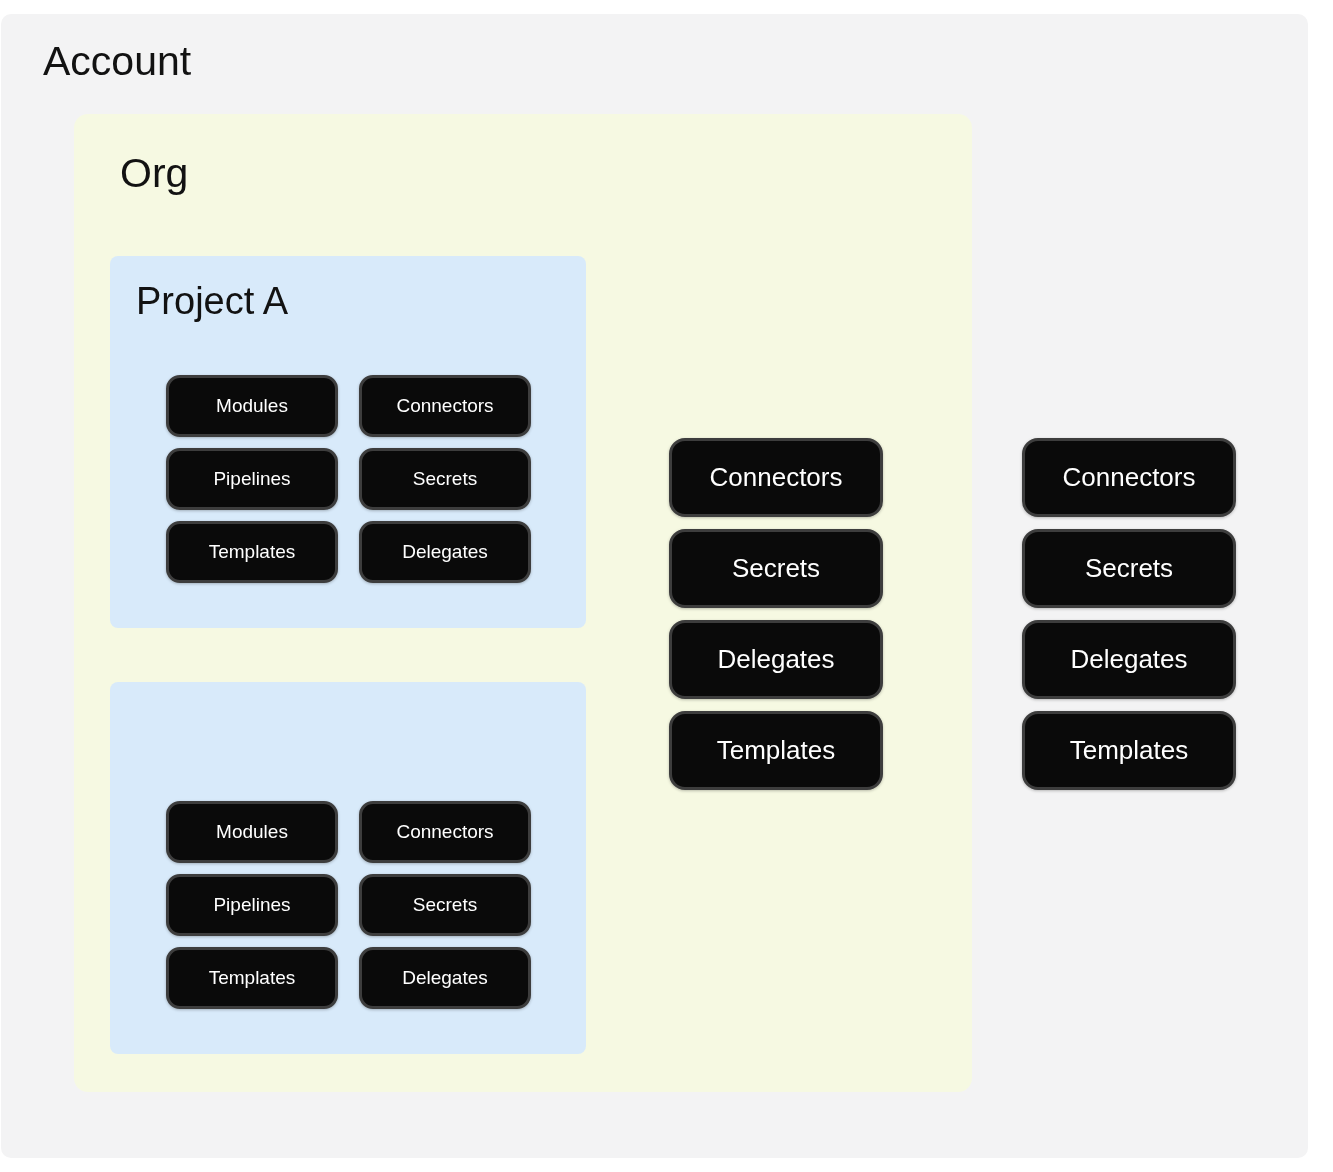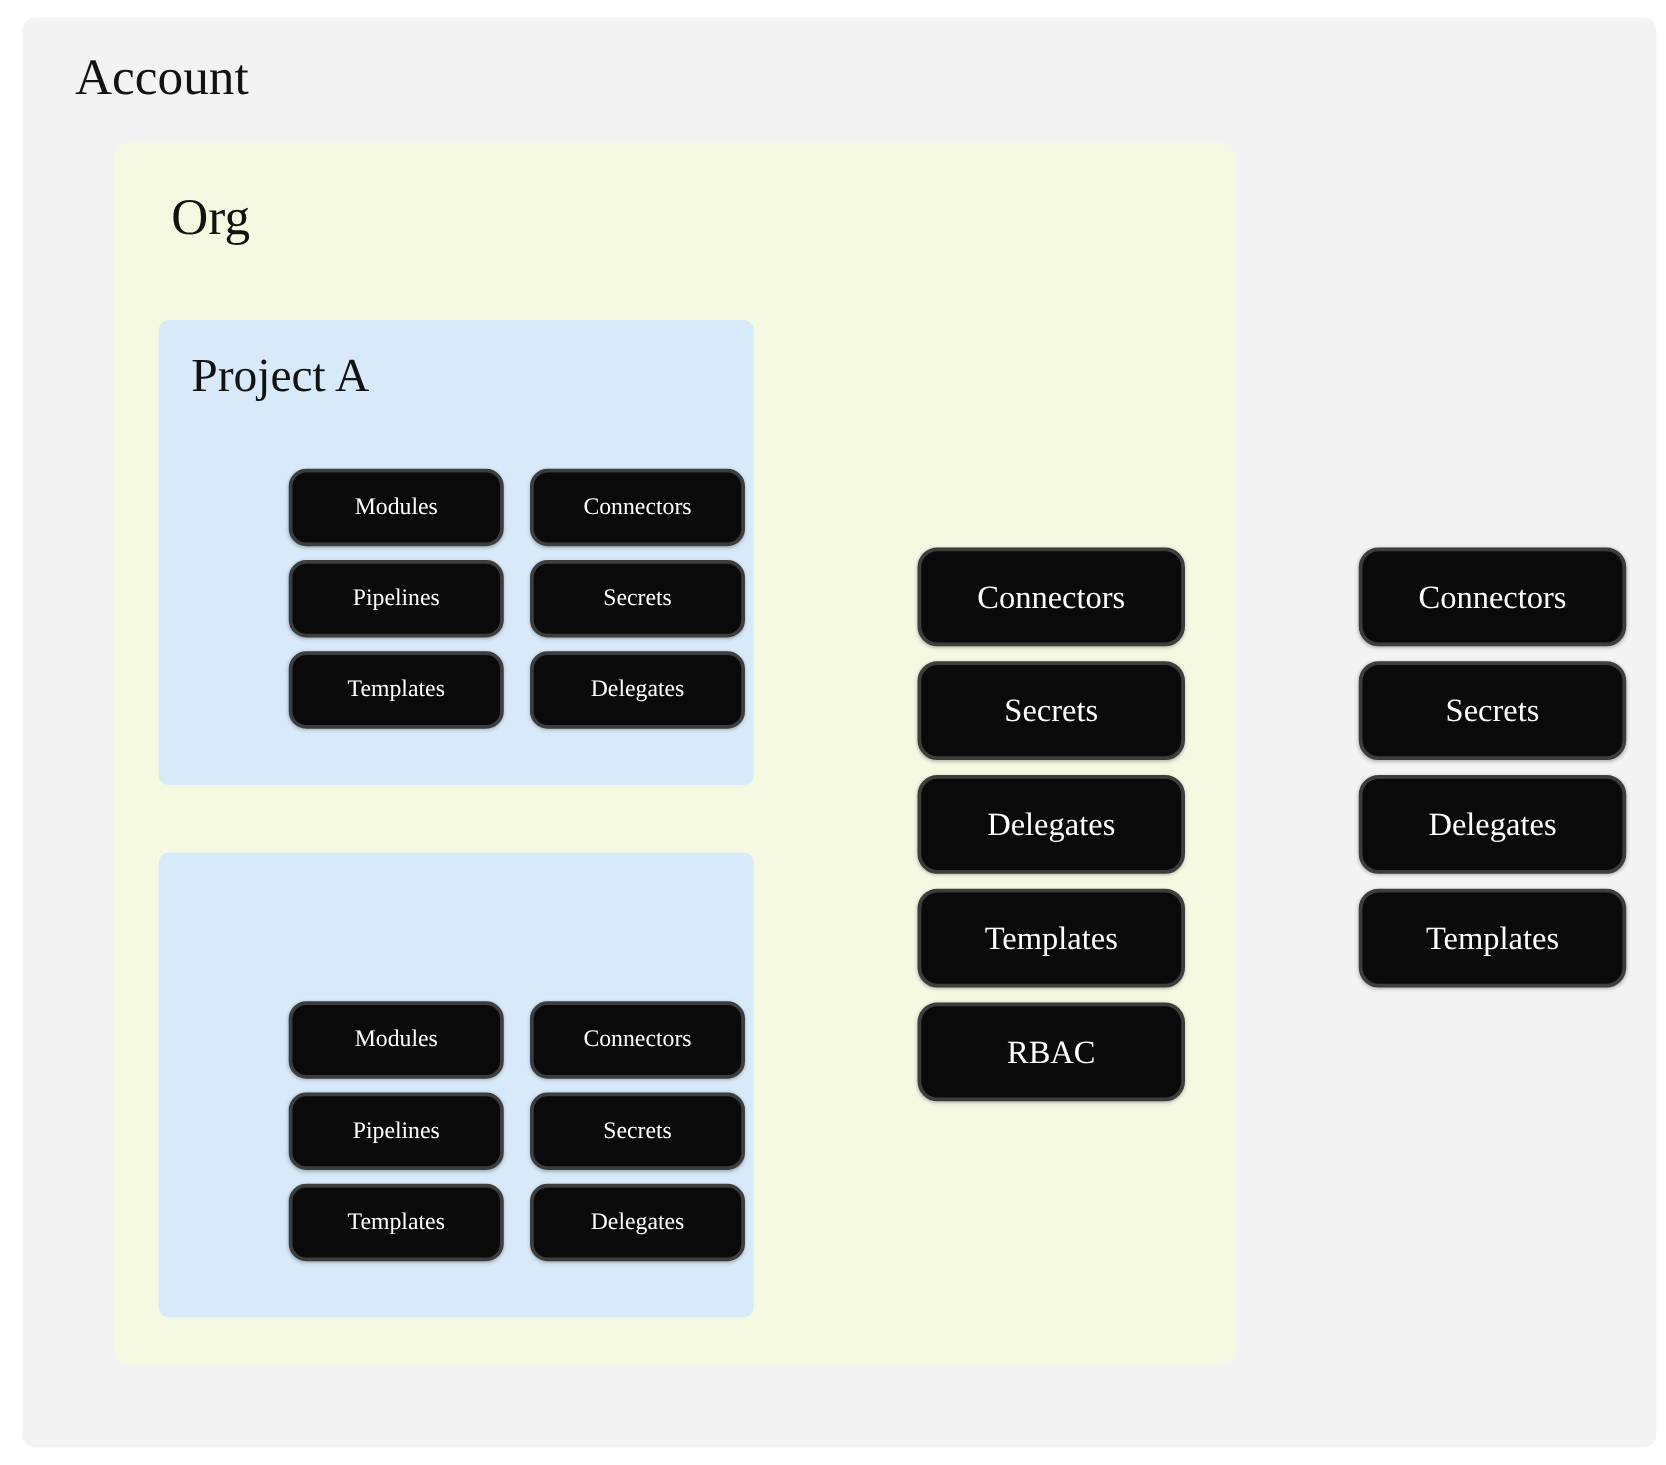--- a/index.html
+++ b/index.html
@@ -10,25 +10,24 @@
   }
   .canvas {
     position: relative;
     width: 1333px;
     height: 1172px;
     background: var(--page-bg, #ffffff);
     overflow: hidden;
   }
   .scope-box { position: absolute; }
   .account-box {
-    left: 18px; top: 14px;
+    left: 1px; top: 14px;
     width: 1307px; height: 1144px;
     background: var(--account-bg, #f3f3f4);
     border-radius: 10px;
-    font-family: Liberation Serif, serif;
   }
   .org-box {
     left: 73px; top: 100px;
     width: 898px; height: 978px;
     background: var(--org-bg, #f6f9e2);
     border-radius: 14px;
   }
   .project-box {
     left: 36px;
     width: 476px; height: 372px;
@@ -51,21 +50,20 @@
   .chip {
     box-sizing: border-box;
     background: var(--chip-bg, #0a0a0a);
     border: 3px solid var(--chip-border, #3d3d3d);
     color: var(--chip-text, #ffffff);
     display: flex;
     align-items: center;
     justify-content: center;
     white-space: nowrap;
     box-shadow: 0 1px 3px rgba(0,0,0,0.25);
-    margin-left: 48px;
   }
   .project-grid {
     position: absolute;
     left: 56px; top: 119px;
     display: grid;
     grid-template-columns: 172px 172px;
     grid-auto-rows: 62px;
     column-gap: 21px;
     row-gap: 11px;
   }
@@ -120,21 +118,20 @@
           <div class="chip">Templates</div>
           <div class="chip">Delegates</div>
         </div>
       </div>
 
       <div class="chip-column org-column">
         <div class="chip">Connectors</div>
         <div class="chip">Secrets</div>
         <div class="chip">Delegates</div>
         <div class="chip">Templates</div>
-        <div class="chip">RBAC</div>
       </div>
     </div>
 
     <div class="chip-column account-column">
       <div class="chip">Connectors</div>
       <div class="chip">Secrets</div>
       <div class="chip">Delegates</div>
       <div class="chip">Templates</div>
     </div>
   </div>

